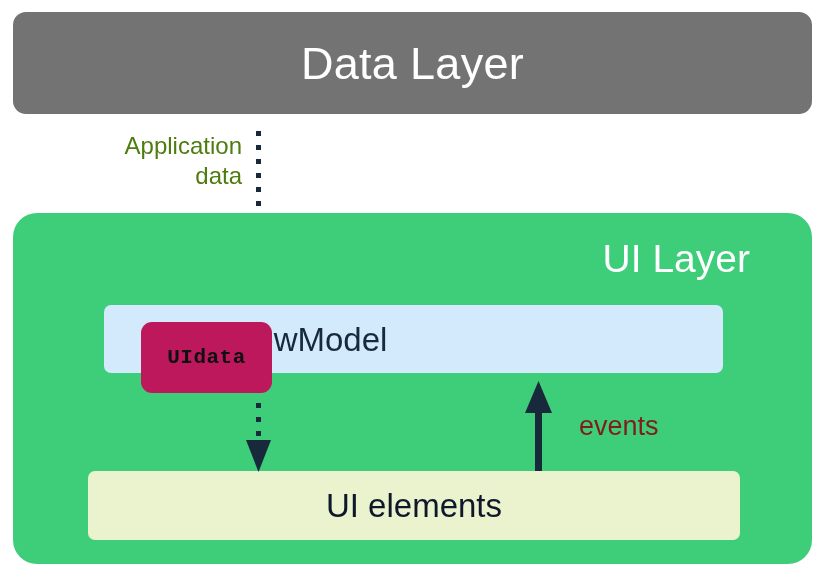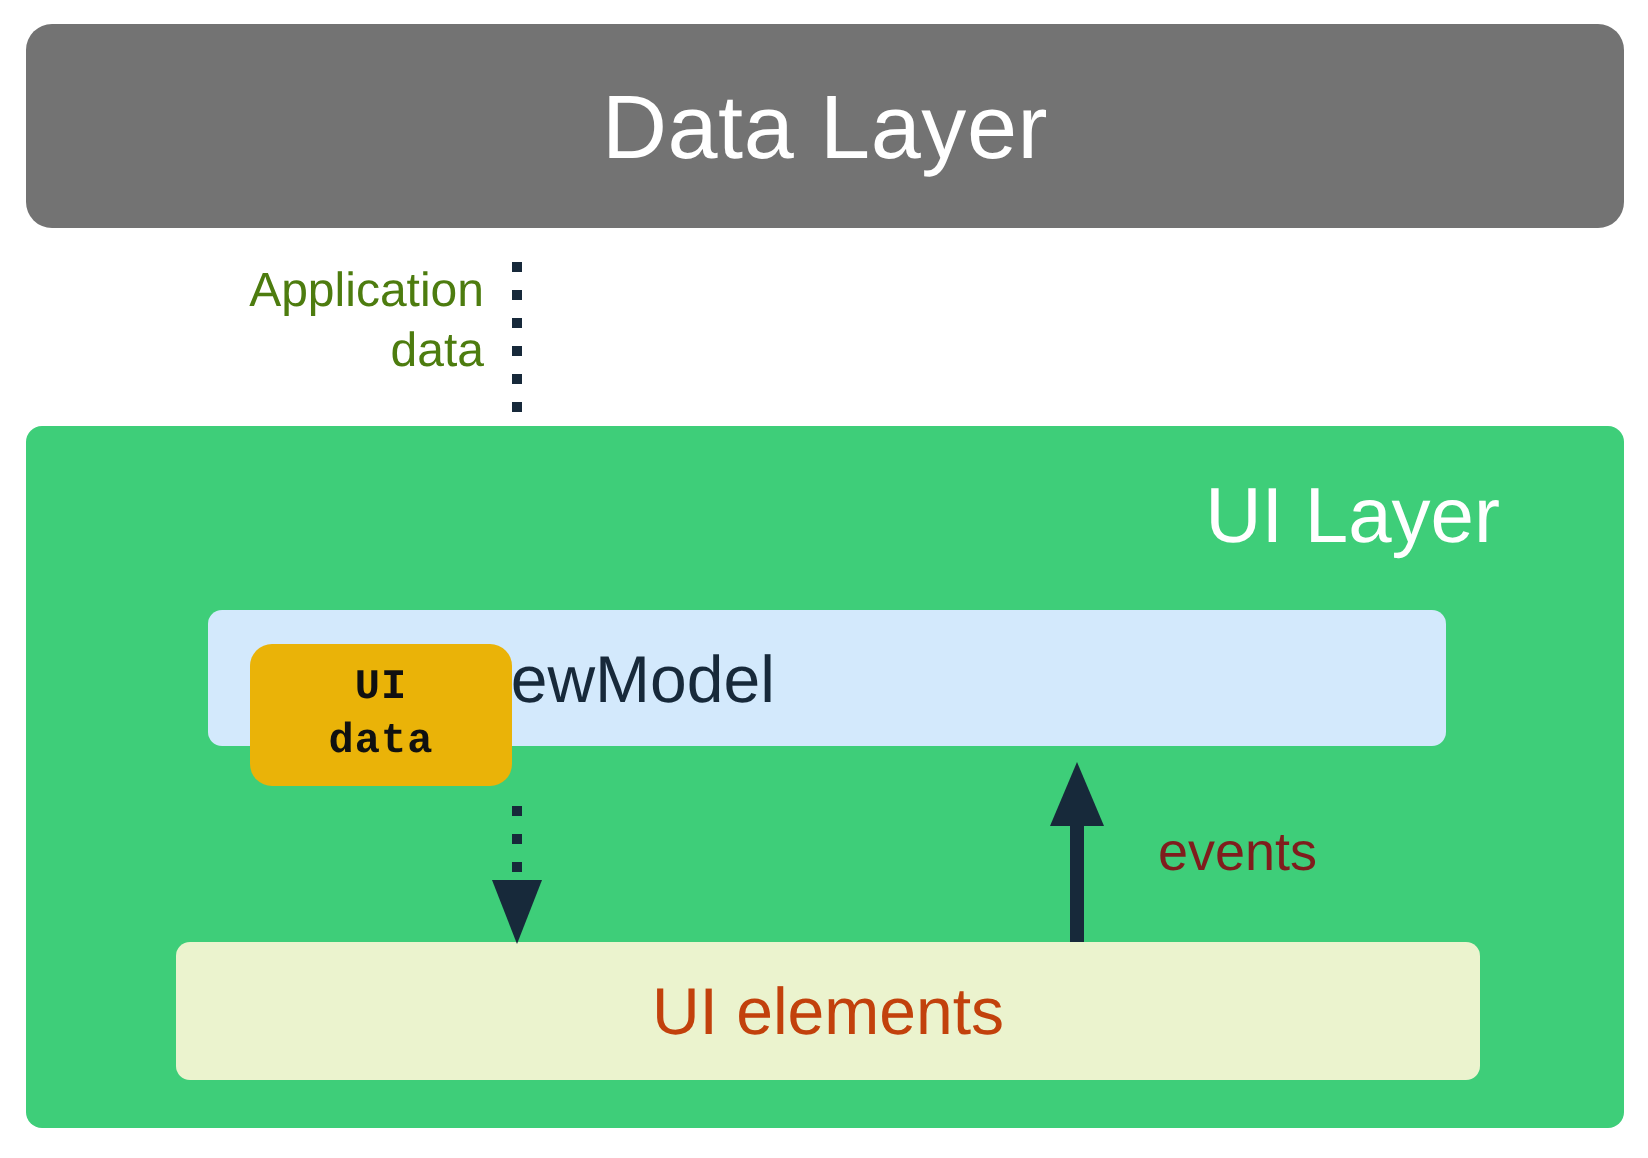--- a/index.html
+++ b/index.html
@@ -56,21 +56,21 @@
   }
 
   
   .ui-layer {
     position: absolute;
     left: 13px;
     top: 213px;
     width: 799px;
     height: 351px;
     background: #3ece79;
-    border-radius: 8px;
+    border-radius: 24px;
     box-sizing: border-box;
   }
   .ui-layer-title {
     position: absolute;
     right: 62px;
     top: 26px;
     color: #ffffff;
     font-size: 39px;
     font-weight: 400;
     line-height: 1;
@@ -94,28 +94,28 @@
     color: #17293a;
     font-size: 33px;
     font-weight: 400;
     line-height: 1;
     padding-right: 213px;
   }
 
   
   .ui-state-chip {
     position: absolute;
-    left: 112px;
+    left: 128px;
     top: 109px;
     width: 131px;
     height: 71px;
-    background: #eab308;
+    background: #be185d;
     border-radius: 11px;
     display: flex;
-    flex-direction: column;
+    flex-direction: row;
     align-items: center;
     justify-content: center;
     box-sizing: border-box;
   }
   .ui-state-line {
     font-family: "Liberation Mono", "DejaVu Sans Mono", monospace;
     font-size: 21px;
     font-weight: 700;
     color: #101010;
     line-height: 27px;
@@ -130,21 +130,21 @@
     width: 652px;
     height: 69px;
     background: #ebf3ce;
     border-radius: 7px;
     display: flex;
     align-items: center;
     justify-content: center;
     box-sizing: border-box;
   }
   .ui-elements-label {
-    color: #c2410c;
+    color: #0f172a;
     font-size: 33px;
     font-weight: 400;
     line-height: 1;
   }
 
   
   .events-arrow {
     position: absolute;
     left: 511px;
     top: 168px;

